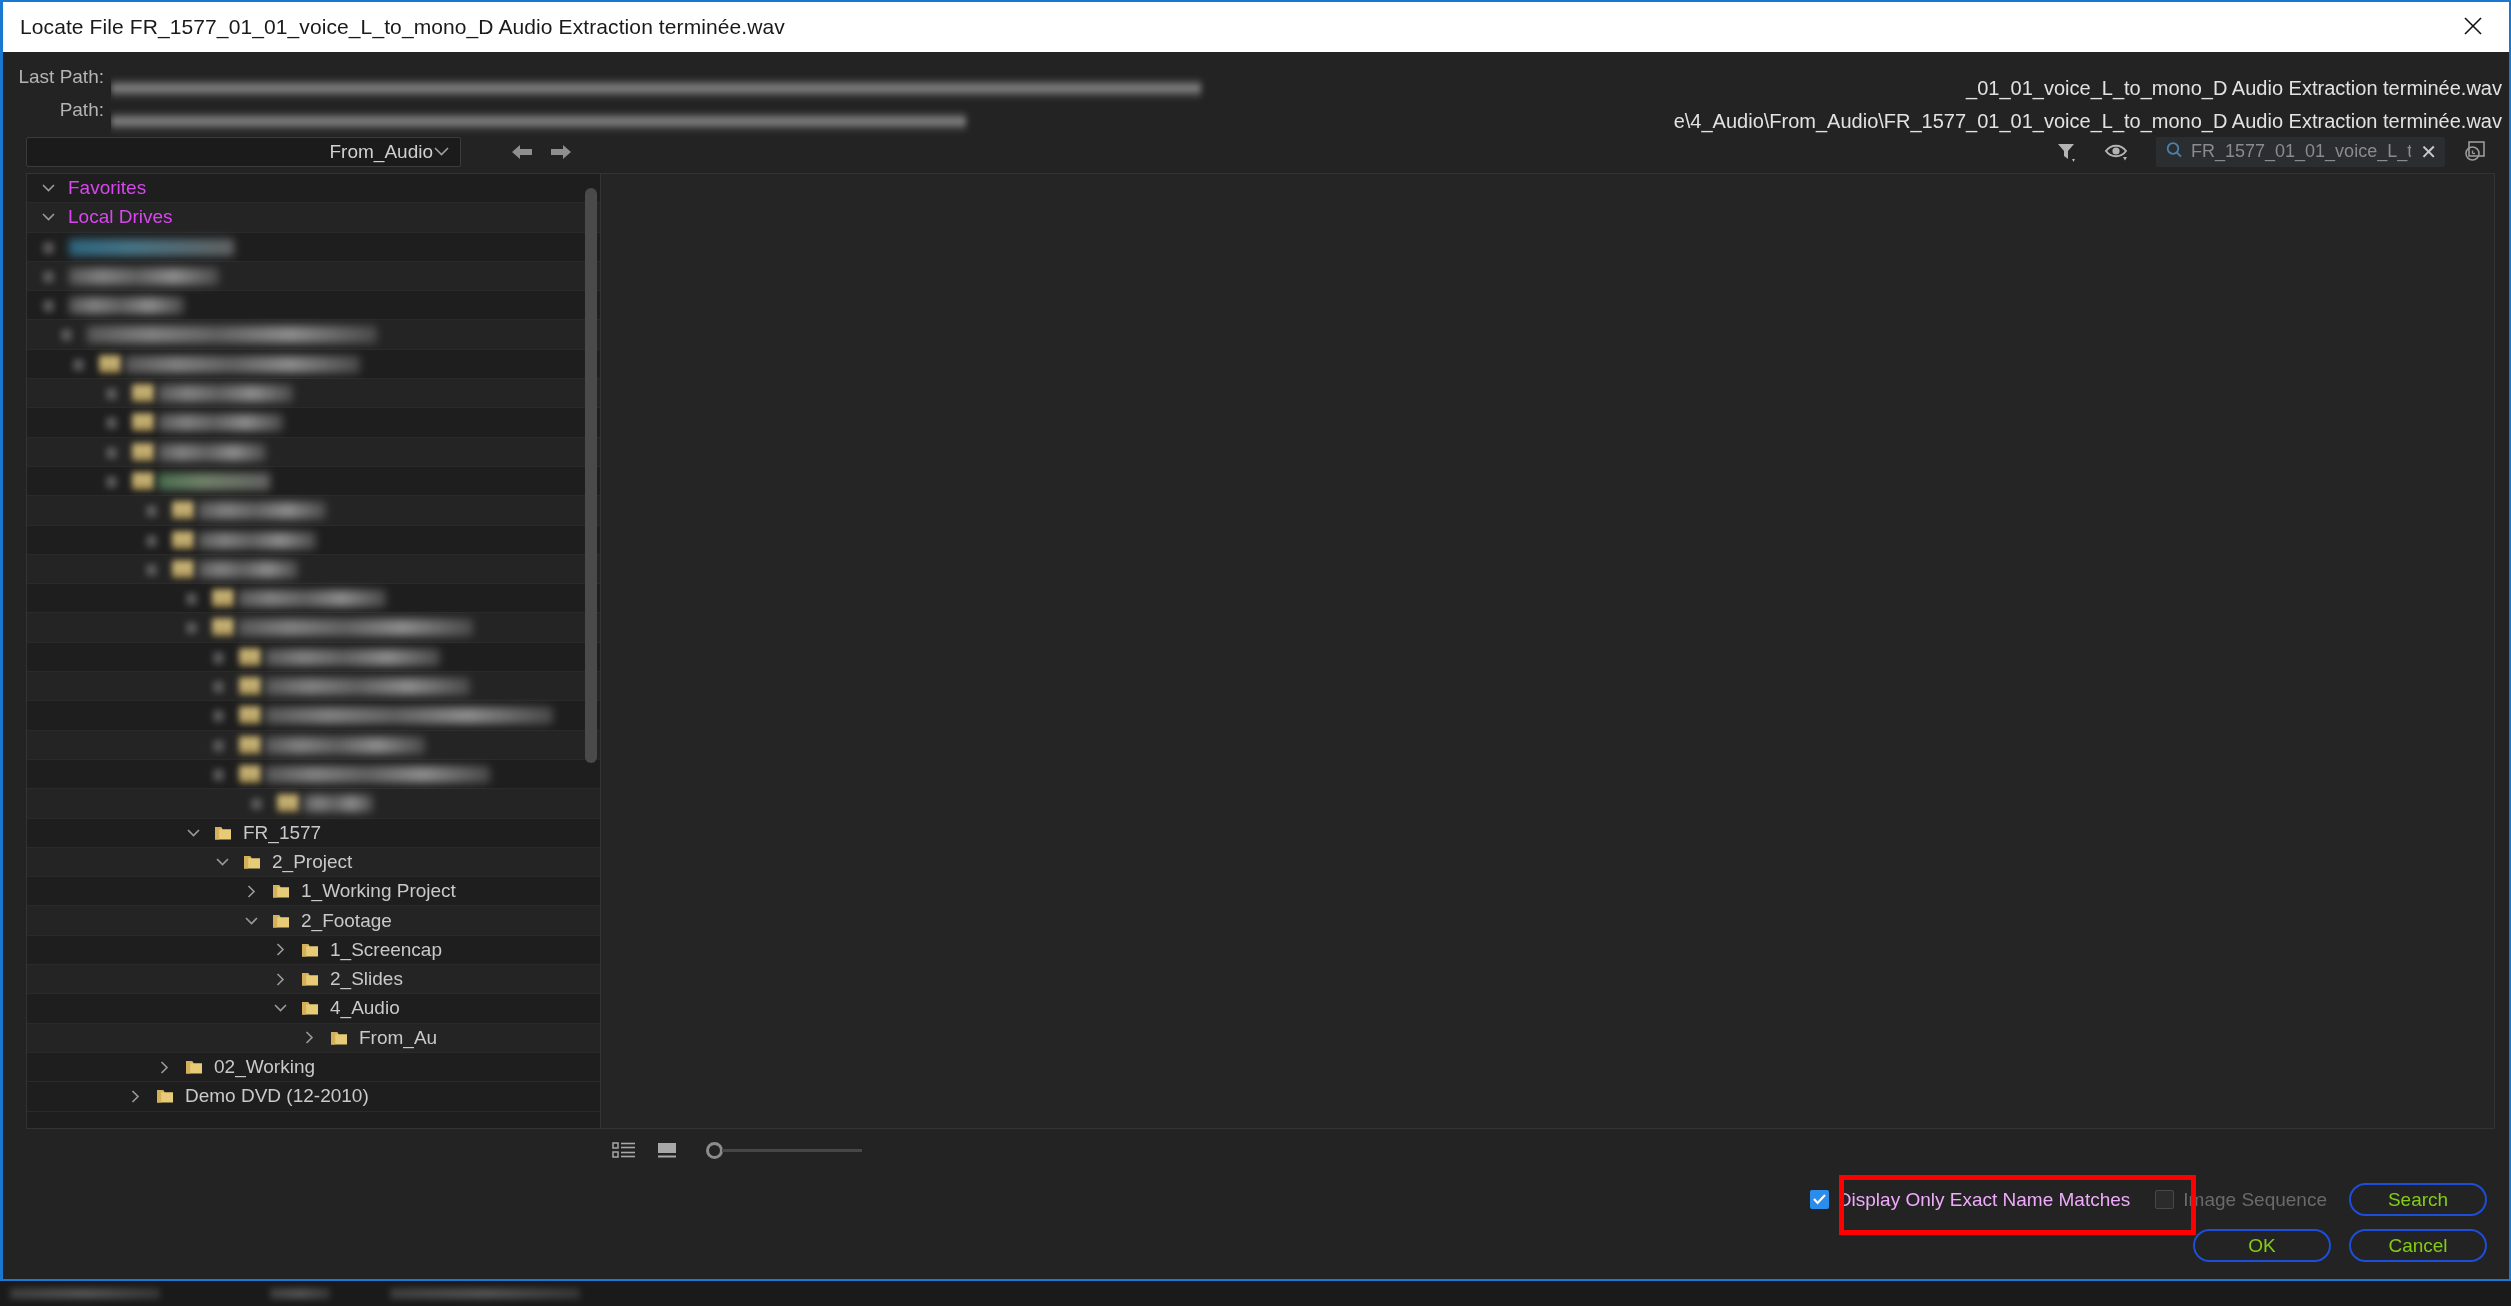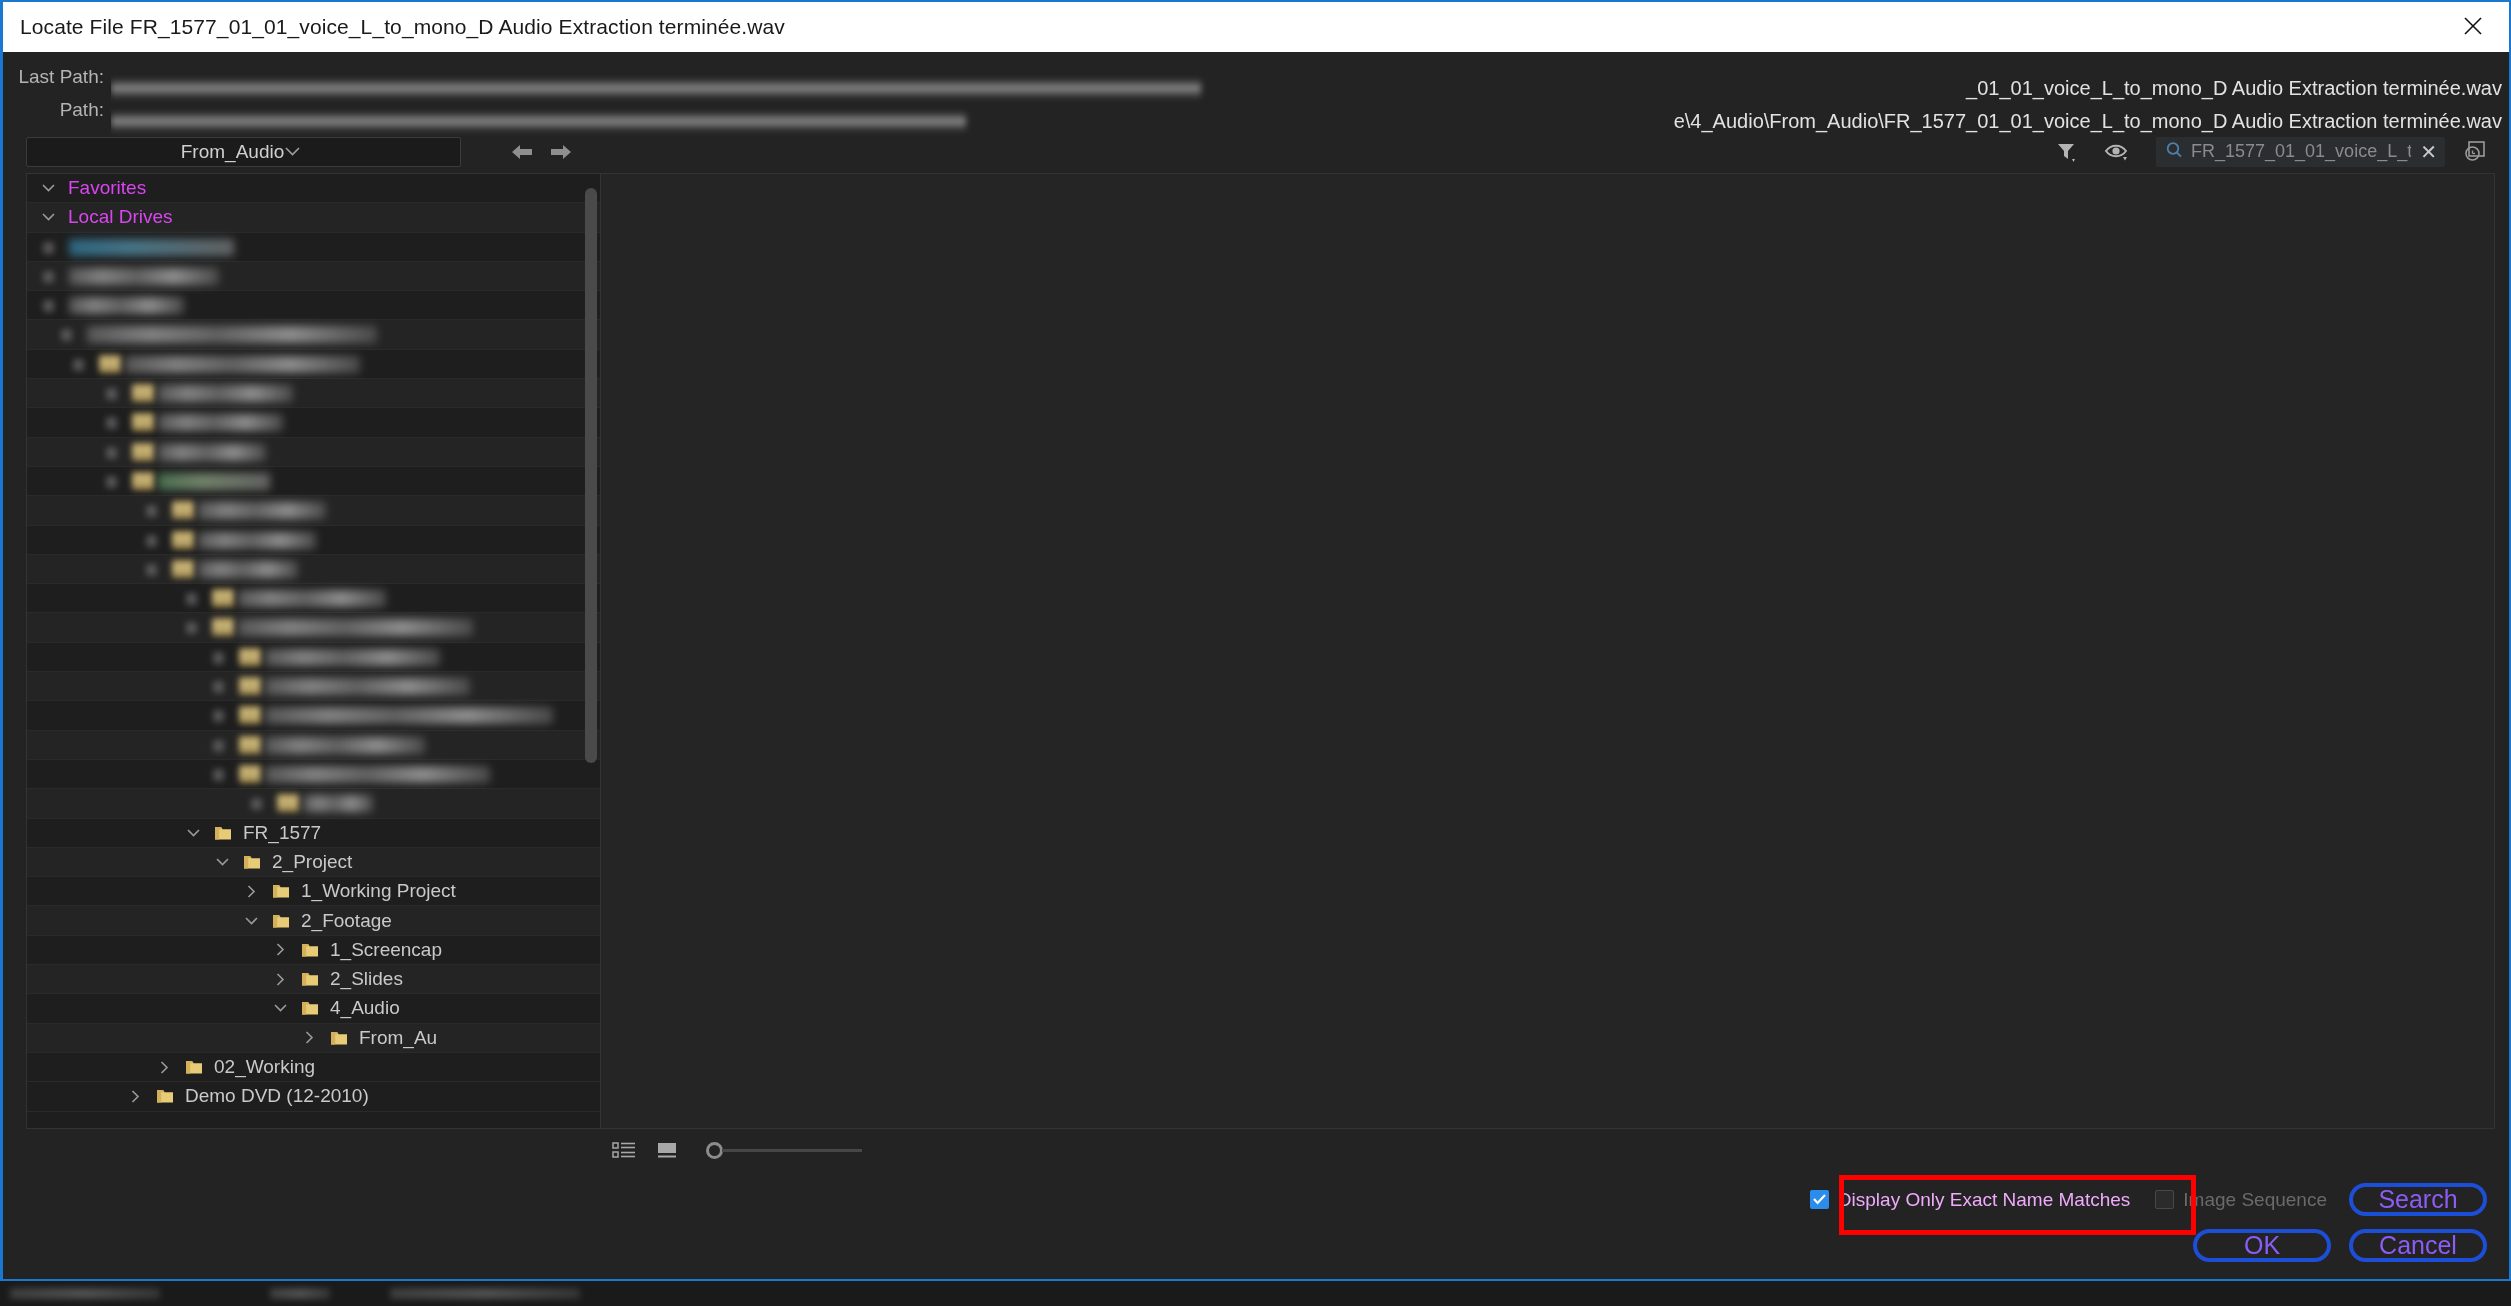--- a/index.html
+++ b/index.html
@@ -75,22 +75,22 @@
   
   .toolbar {
     height: 43px; flex: 0 0 43px;
     display: flex; align-items: center;
     padding: 0 14px 0 23px; gap: 0;
   }
   .dirselect {
     width: 435px; height: 30px;
     background: #1b1b1b;
     border: 1px solid #3b3b3b; border-radius: 2px;
-    display: flex; align-items: center; justify-content: center;
-    padding: 0 17px 0 12px;
+    display: flex; align-items: center; justify-content: flex-end;
+    padding: 0 10px 0 12px;
   }
   .dirselect span.lbl { font-size: 19px; color: #d0d0d0; }
   .navbtns { display: flex; align-items: center; gap: 13px; margin-left: 48px; }
   .navbtn { width: 26px; height: 24px; display: flex; align-items: center; justify-content: center; }
   .toolbar-spacer { flex: 1 1 auto; }
   .ticon { width: 34px; height: 30px; display:flex; align-items:center; justify-content:center; margin-left: 16px; }
   .searchbox {
     width: 289px; height: 30px; margin-left: 22px;
     background: #2b2e31; border-radius: 2px;
     display: flex; align-items: center; gap: 7px;
@@ -187,23 +187,23 @@
   .chkbox {
     width: 19px; height: 19px; border-radius: 2px;
     background: #2a8ceb; display: flex; align-items: center; justify-content: center;
   }
   .chkbox.off { background: #2b2b2b; border: 1px solid #484848; }
   .chklabel { font-size: 19px; color: #f0abfc; white-space: nowrap; }
   .chklabel.dim { color: #6a6a6a; }
   .optgap { width: 25px; }
   .btn {
     width: 138px; height: 33px;
-    border: 4px solid #1d4ed8; border-radius: 17px;
-    background: transparent; color: #8b5cf6;
-    font-size: 25px; font-family: "Liberation Sans", sans-serif;
+    border: 2px solid #1d4ed8; border-radius: 17px;
+    background: transparent; color: #84cc16;
+    font-size: 19px; font-family: "Liberation Sans", sans-serif;
     display: flex; align-items: center; justify-content: center;
     cursor: default;
   }
   .btnrow2 { position: absolute; right: 22px; top: 58px; display: flex; gap: 18px; }
   .redbox {
     position: absolute;
     border: 5px solid #ff0000;
     pointer-events: none;
   }
   .bg-taskbar {

